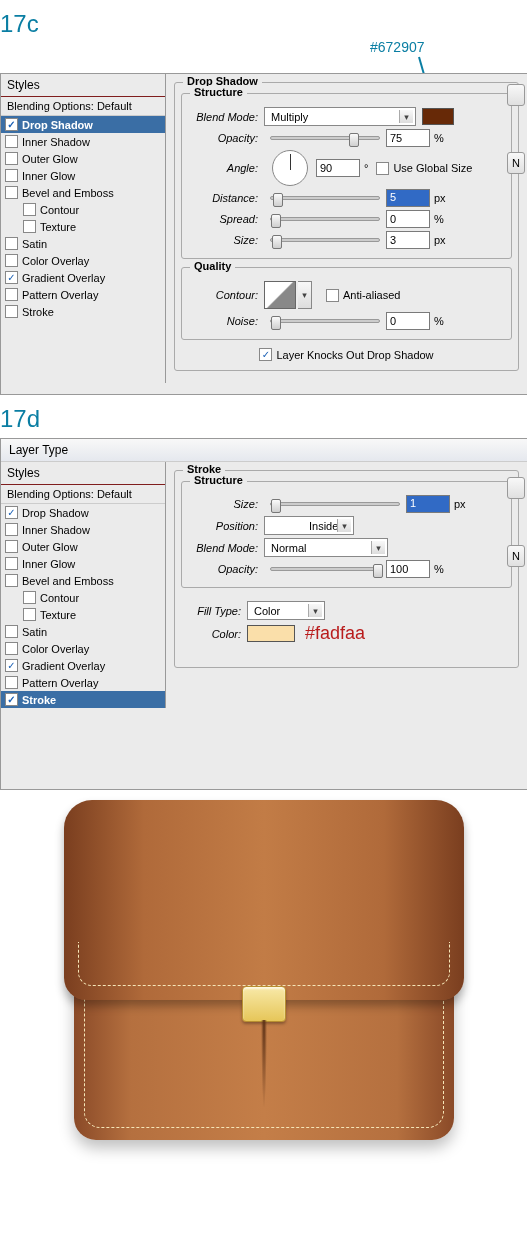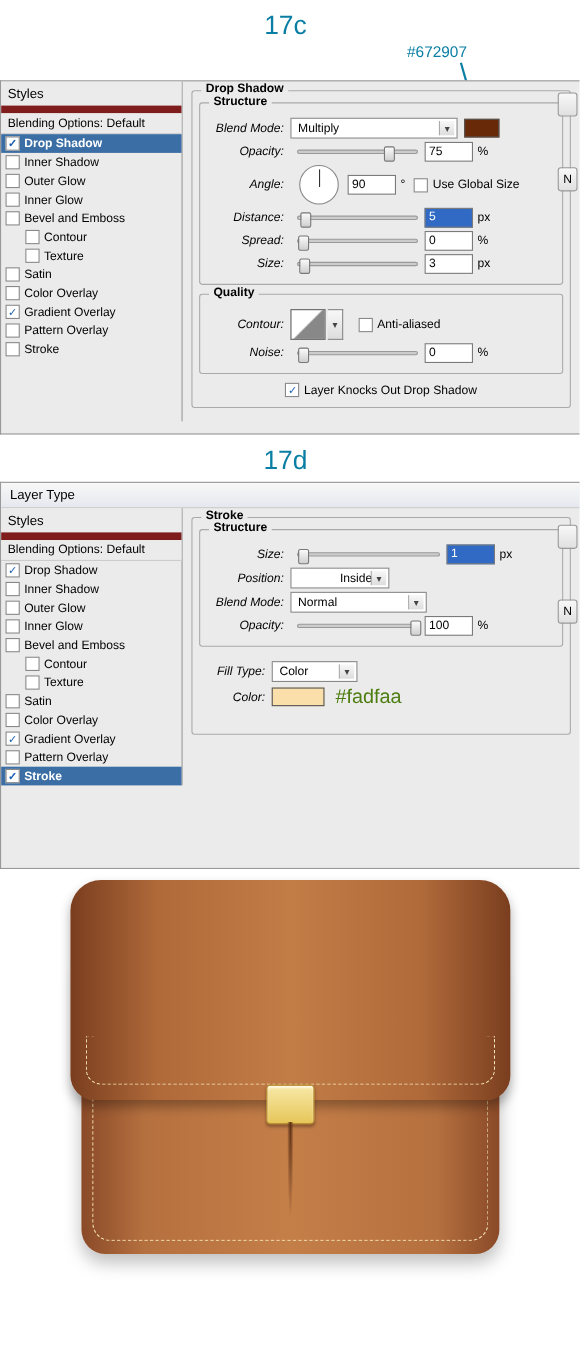--- a/index.html
+++ b/index.html
@@ -1,23 +1,23 @@
 <!DOCTYPE html>
 <html><head>
 <meta charset="utf-8">
 <style>
 * { box-sizing: border-box; margin: 0; padding: 0; }
 body { font-family: Tahoma, Arial, sans-serif; font-size: 11px; background: #fff; width: 527px; }
-.step-label { color: #0a7ea3; font-size: 24px; text-align: center; padding: 10px 20px 5px 12px; }
+.step-label { color: #0a7ea3; font-size: 24px; text-align: left; padding: 10px 20px 5px 0; }
 .hex-callout { position: absolute; color: #0a7ea3; font-size: 14px; }
 .panel-wrap { border: 1px solid #999; border-right: none; background: #ebebeb; position: relative; overflow: hidden; }
 .dialog-title { background: linear-gradient(#f8f8f8, #e5e8ee); padding: 4px 8px; font-size: 12px; border-bottom: 1px solid #ccc; }
 .dialog-body { display: flex; }
 .styles-col { width: 165px; border-right: 1px solid #999; }
-.styles-header { background: #ebebeb; border-bottom: 7px solid #7f1d1d; padding: 4px 6px; font-size: 12px; }
+.styles-header { background: #ebebeb; border-bottom: 1px solid #7f1d1d; padding: 4px 6px; font-size: 12px; }
 .styles-sub { background: #ebebeb; border-bottom: 1px solid #ccc; padding: 3px 6px; font-size: 11px; }
 .style-item { display: flex; align-items: center; padding: 2px 4px; cursor: pointer; }
 .style-item.active { background: #3a6ea5; color: #fff; font-weight: bold; }
 .style-item.indent { padding-left: 22px; }
 .cb { width: 13px; height: 13px; border: 1px solid #888; background: #fff; margin-right: 4px; display: inline-flex; align-items: center; justify-content: center; font-size: 10px; color: #1a5fb4; }
 .main-col { flex: 1; padding: 4px 2px 4px 8px; }
 .fieldset { border: 1px solid #aaa; border-radius: 3px; margin: 4px 6px 8px 0; padding: 8px 6px 6px 6px; position: relative; }
 .legend { position: absolute; top: -8px; left: 8px; background: #ebebeb; padding: 0 4px; font-weight: bold; font-size: 11px; }
 .inner-fieldset { border: 1px solid #aaa; border-radius: 3px; margin: 2px 0 8px 0; padding: 10px 6px 6px 6px; position: relative; }
 .row { display: flex; align-items: center; margin: 3px 0; }
@@ -30,21 +30,21 @@
 .slider .thumb { position: absolute; top: -4px; width: 10px; height: 14px; background: linear-gradient(#fafafa,#cfcfcf); border: 1px solid #777; border-radius: 2px; }
 .input { border: 1px solid #7a7a7a; background: #fff; width: 44px; height: 18px; padding: 1px 3px; font-size: 11px; text-align: left; }
 .input.sel { background: #316ac5; color: #fff; }
 .unit { margin-left: 4px; font-size: 11px; }
 .angle-dial { width: 36px; height: 36px; border: 1px solid #888; border-radius: 50%; background: #fff; position: relative; margin: 0 8px; }
 .angle-dial .hand { position: absolute; left: 50%; top: 3px; width: 1px; height: 16px; background: #333; transform-origin: bottom center; }
 .contour-box { width: 32px; height: 28px; border: 1px solid #666; background: linear-gradient(135deg,#fff 0%, #fff 48%, #888 52%, #888 100%); margin-right: 2px; display:inline-block; }
 .contour-arrow { width: 14px; height: 28px; border: 1px solid #888; border-left:none; background: linear-gradient(#f8f8f8,#ddd); display:inline-flex; align-items:center; justify-content:center; }
 .contour-arrow::after { content:"▾"; font-size:9px; color:#444; }
 .button-stub { border: 1px solid #999; border-radius: 3px; background: linear-gradient(#f8f8f8,#e0e0e0); height: 22px; margin: 4px 0; }
-.hex-inline { color: #4d7c0f; font-size: 18px; margin-left: 10px; }
+.hex-inline { color: #b91c1c; font-size: 18px; margin-left: 10px; }
 .wallet-img { padding: 10px 30px 40px 30px; text-align: center; }
 .wallet { width: 400px; height: 340px; margin: 0 auto; position: relative; }
 .wallet-body { position: absolute; left: 10px; right: 10px; top: 70px; bottom: 0; background: linear-gradient(to right, #8a4a28 0%, #b5703f 15%, #c47e48 50%, #b5703f 85%, #8a4a28 100%); border-radius: 14px 14px 22px 22px; box-shadow: 0 8px 15px rgba(0,0,0,0.25); }
 .wallet-stitch { position: absolute; left: 20px; right: 20px; top: 82px; bottom: 12px; border: 1.5px dashed #f5e6b8; border-radius: 10px 10px 16px 16px; }
 .wallet-flap { position: absolute; left: 0; right: 0; top: 0; height: 200px; background: linear-gradient(to right, #7a3e1f 0%, #b06a3a 20%, #c27c46 50%, #b06a3a 80%, #7a3e1f 100%); border-radius: 28px 28px 22px 22px; box-shadow: 0 6px 10px rgba(0,0,0,0.3); }
 .wallet-flap-stitch { position: absolute; left: 14px; right: 14px; top: 142px; height: 44px; border: 1.5px dashed #f5e6b8; border-top: none; border-radius: 0 0 14px 14px; }
 .wallet-clasp { position: absolute; left: 50%; top: 186px; width: 44px; height: 36px; margin-left: -22px; background: linear-gradient(#f8e9a8,#e6c659); border: 1px solid #b89030; border-radius: 4px; box-shadow: inset 0 2px 2px rgba(255,255,255,0.7), 0 2px 3px rgba(0,0,0,0.3); }
 .wallet-fold { position: absolute; left: 50%; top: 220px; width: 6px; height: 90px; margin-left: -3px; background: radial-gradient(ellipse at top, #5a2f15 0%, transparent 70%); }
 .callout-container { position: relative; height: 30px; }
 </style>

